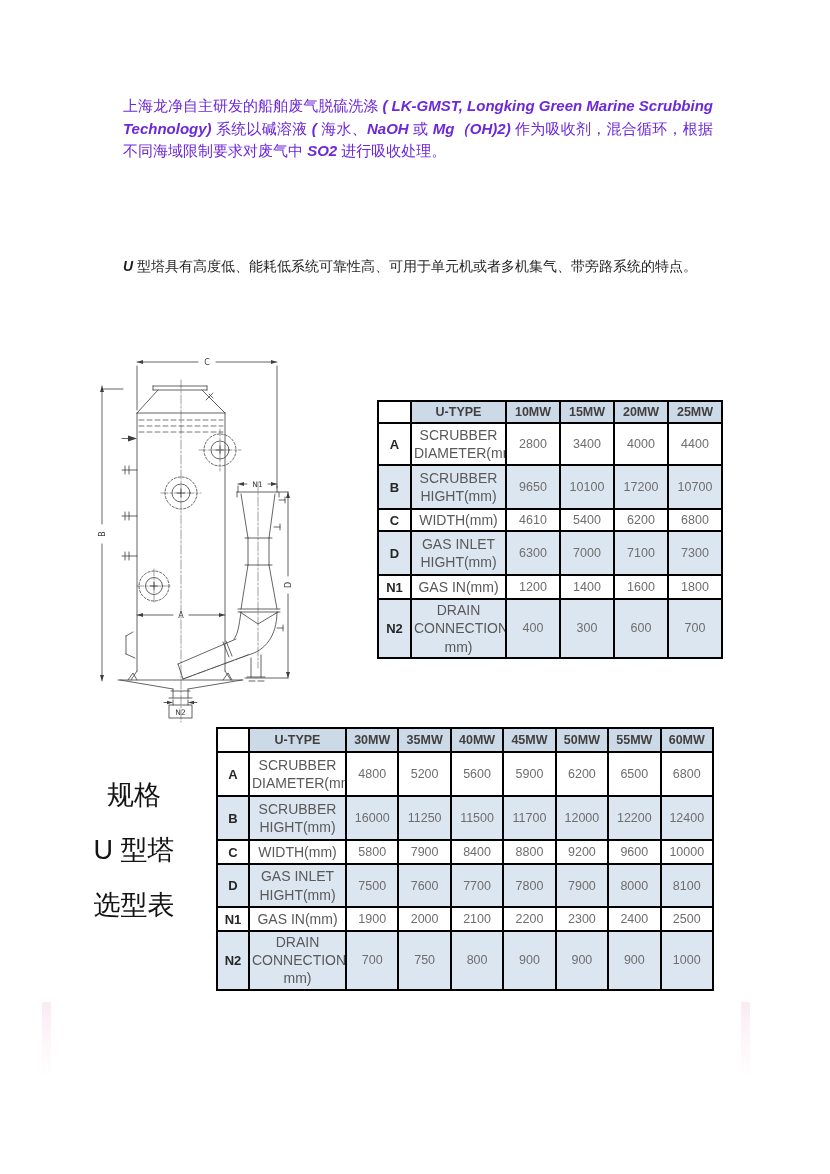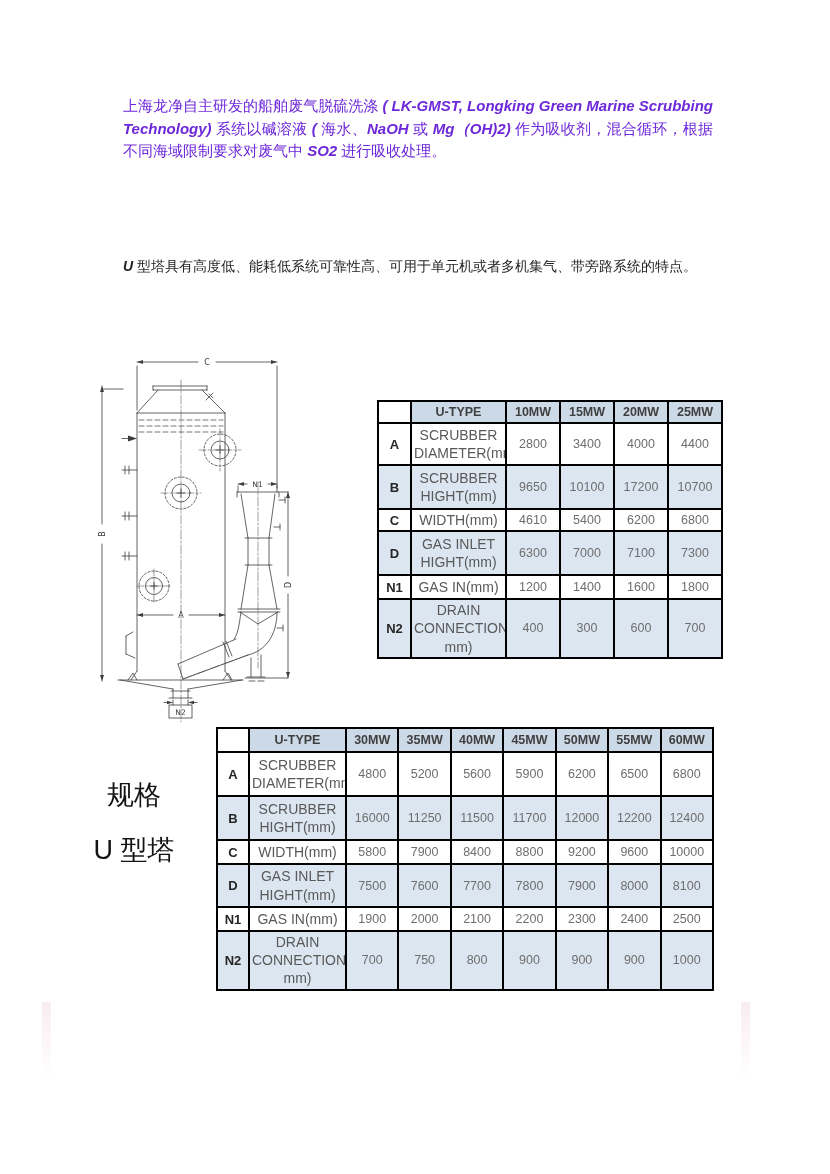--- a/index.html
+++ b/index.html
@@ -360,16 +360,17 @@
         <td class="val">900</td>
         <td class="val">900</td>
         <td class="val">1000</td>
       </tr>
     </tbody>
   </table>
 
 <div class="side-caption">
     <div>规格</div>
     <div>U 型塔</div>
+    <div>选型表</div>
   </div>
 
 <div class="page-ghost" style="left:42px"></div>
 <div class="page-ghost" style="left:741px"></div>
 
 </body></html>

